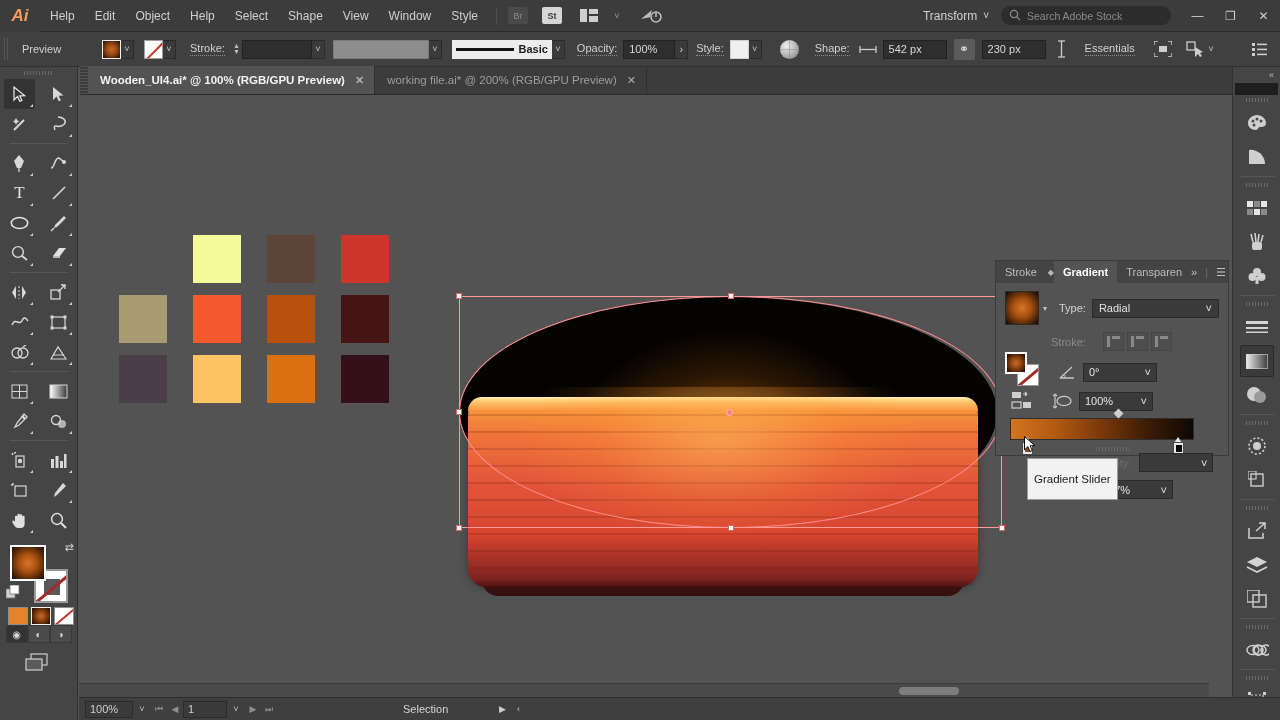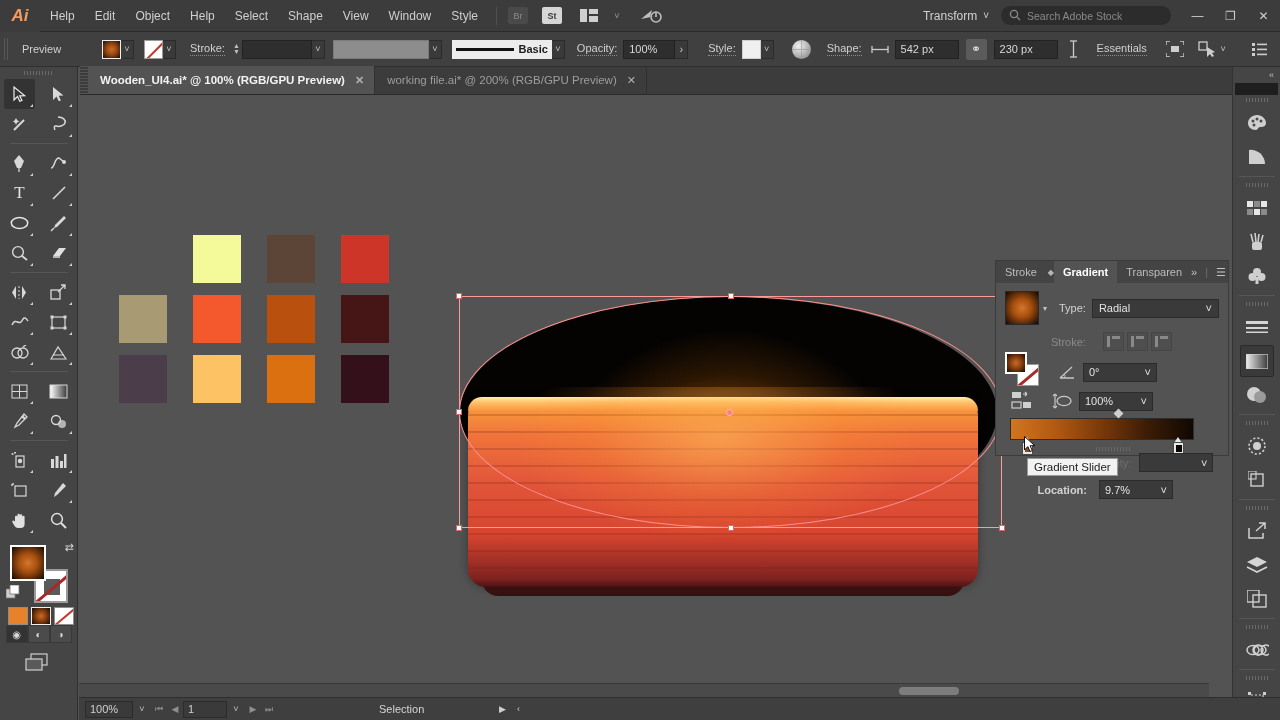--- a/index.html
+++ b/index.html
@@ -289,39 +289,39 @@
     position:absolute;left:0;top:3px;width:11px;height:13px;background:#e8e8e8;border:1px solid #4a4a4a;
   }
   .gstop .tip{
     position:absolute;left:1px;top:-2px;width:0;height:0;
     border-left:4.5px solid transparent;border-right:4.5px solid transparent;border-bottom:6px solid #e8e8e8;
   }
   .gstop .chip{position:absolute;left:2.5px;top:6px;width:6px;height:7px;}
   .cursor-arrow{position:absolute;left:1024px;top:436px;width:13px;height:19px;}
   .tooltip{
     position:absolute;left:1027px;top:458px;background:#f2f2f2;color:#1d1d1d;
-    font-size:11.5px;padding:2px 6px;border:1px solid #9a9a9a;white-space:nowrap;
+    font-size:11.5px;padding:14px 6px;border:1px solid #9a9a9a;white-space:nowrap;
   }
   .gp-loc{display:flex;align-items:center;position:absolute;left:9px;top:219px;}
   .gp-opac-row{display:flex;align-items:center;position:absolute;left:95px;top:192px;}
   .gp-footgrip{position:absolute;left:0;bottom:2px;width:234px;height:8px;
     background:repeating-linear-gradient(to right,#6a6a6a 0 1px,transparent 1px 3px) center/34px 4px no-repeat;}
 
   
   .statusbar{
     position:absolute;left:79px;bottom:0;width:1201px;height:23px;background:#3f3f3f;
     border-top:1px solid #2e2e2e;display:flex;align-items:center;gap:0;font-size:11px;color:#cfcfcf;
   }
   .sb-zoom{width:48px;height:17px;background:#3a3a3a;border:1px solid #2b2b2b;
     display:flex;align-items:center;padding:0 4px;margin-left:6px;}
   .sb-caret{width:18px;display:flex;align-items:center;justify-content:center;color:#c3c3c3;font-size:9px;}
   .sb-nav{width:16px;display:flex;align-items:center;justify-content:center;color:#8f8f8f;font-size:9px;}
   .sb-page{width:44px;height:17px;background:#3a3a3a;border:1px solid #2b2b2b;
     display:flex;align-items:center;padding:0 4px;}
-  .sb-sel{position:absolute;left:300px;color:#d5d5d5;}
+  .sb-sel{position:absolute;left:324px;color:#d5d5d5;}
   .sb-arrow{position:absolute;left:420px;color:#d0d0d0;font-size:9px;}
   .sb-arrow2{position:absolute;left:438px;color:#d0d0d0;font-size:9px;}
 </style>
 </head>
 <body>
 
 <div id="app">
 
   <div class="menubar">
     <div class="ai-logo">Ai</div>
@@ -407,21 +407,21 @@
       </div>
       <div class="caret">˅</div>
     </div>
 
     <div class="opt-label dotted" style="margin-left:12px">Opacity:</div>
     <div class="combo" style="margin-left:6px">
       <div class="field" style="width:52px">100%</div>
       <div class="caret" style="font-size:11px">›</div>
     </div>
 
-    <div class="opt-label dotted" style="margin-left:20px">Style:</div>
+    <div class="opt-label dotted" style="margin-left:8px">Style:</div>
     <div class="combo" style="margin-left:6px">
       <div class="tiny-sq"></div>
       <div class="caret">˅</div>
     </div>
 
     <div class="sphere" style="margin-left:18px"></div>
 
     <div class="opt-label dotted" style="margin-left:16px">Shape:</div>
     <div class="icn" style="margin-left:9px;width:18px">
       <svg width="18" height="9" viewBox="0 0 18 9">

